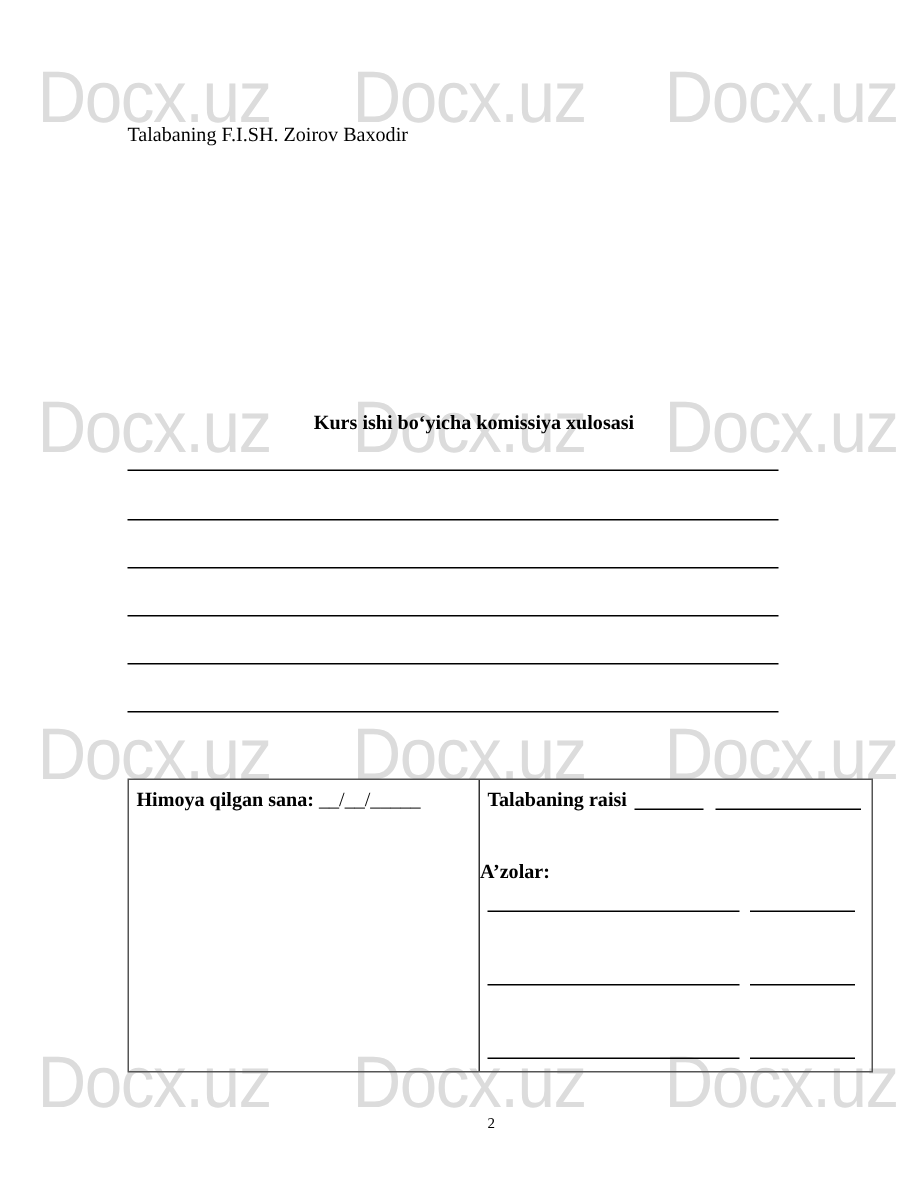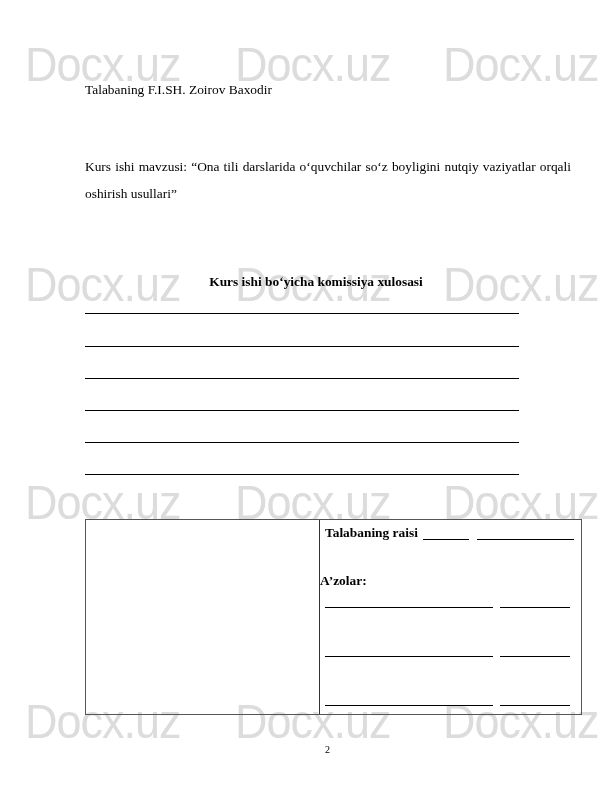--- a/index.html
+++ b/index.html
@@ -57,37 +57,37 @@
 
 <div class="content">
 
   <div class="line" style="top:82px">
     <span class="b">Talabaning F.I.SH.</span>
     <span>Zoirov Baxodir</span>
   </div>
 
 
 
-  <div class="topic">
-    <span class="b">Kurs ishi mavzusi:</span>
-    <span>“Ona tili darslarida o‘quvchilar so‘z boyligini nutqiy vaziyatlar orqali oshirish usullari”</span>
-  </div>
 
   <div class="title">Kurs ishi bo‘yicha komissiya xulosasi</div>
 
   <div class="rule" style="top:313px"></div>
   <div class="rule" style="top:346px"></div>
   <div class="rule" style="top:378px"></div>
   <div class="rule" style="top:410px"></div>
   <div class="rule" style="top:442px"></div>
   <div class="rule" style="top:474px"></div>
 
   <div class="table">
     <div class="cell-div"></div>
 
+    <div class="cell-text" style="left:5px;top:5px">
+      <span>Himoya qilgan sana:</span>
+      <span style="font-weight:normal">__/__/_____</span>
+    </div>
 
     <div class="cell-text" style="left:239px;top:5px">Talabaning raisi</div>
     <div class="sig" style="left:337px;top:19px;width:46px"></div>
     <div class="sig" style="left:391px;top:19px;width:97px"></div>
 
     <div class="cell-text" style="left:234px;top:53px">A’zolar:</div>
 
     <div class="sig" style="left:239px;top:87px;width:168px"></div>
     <div class="sig" style="left:414px;top:87px;width:70px"></div>
 

